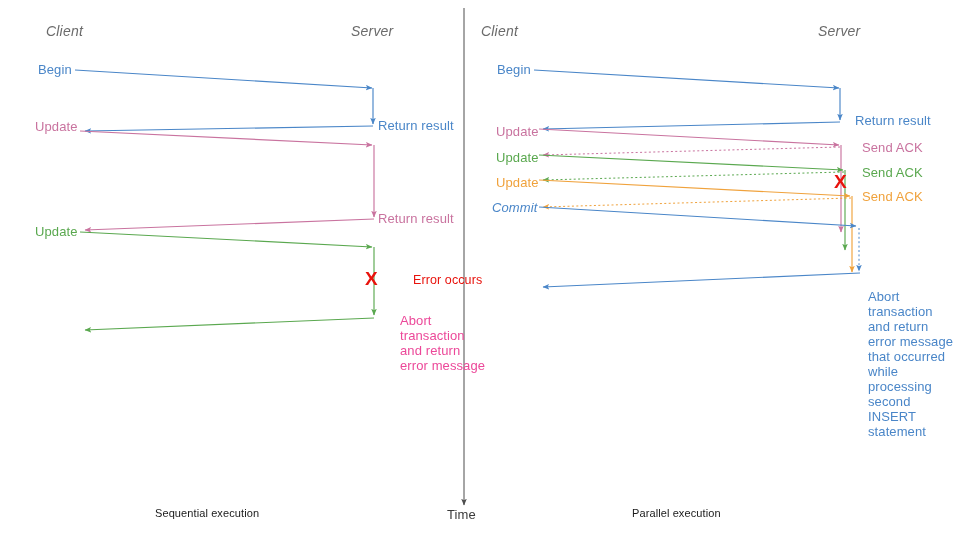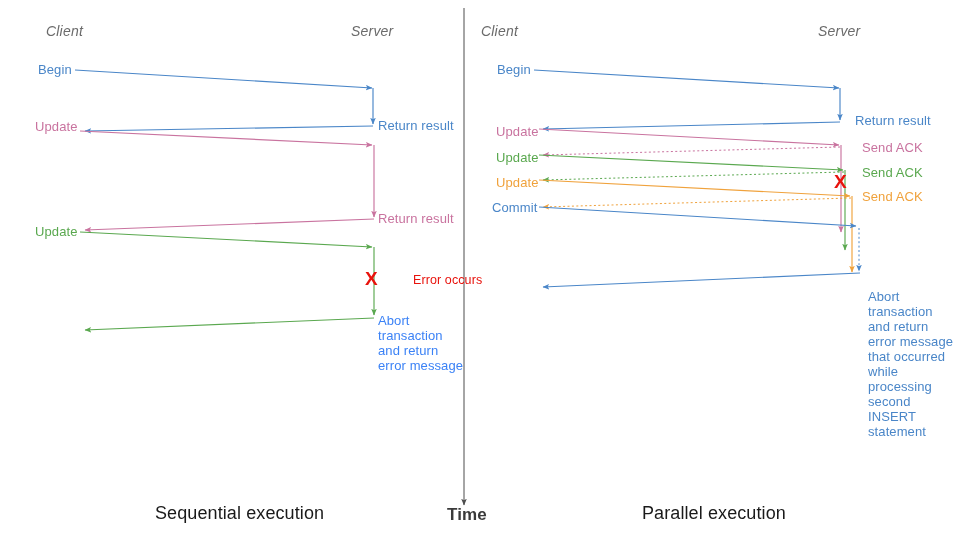--- a/index.html
+++ b/index.html
@@ -37,27 +37,26 @@
     letter-spacing: 0.1px;
   }
   .lbl.wrap { white-space: normal; }
   .role-hdr {
     font-style: italic;
     font-size: 14px;
     color: #6b6b6b;
     letter-spacing: 0.2px;
   }
   .caption {
-    font-size: 18px;
+    font-size: 11px;
     color: #1a1a1a;
   }
   .time-lbl {
-    font-size: 17px;
+    font-size: 13px;
     color: #3a3a3a;
-    font-weight: bold;
   }
   .err-lbl {
     font-size: 12.5px;
     color: #e8120c;
     margin-left: 30px;
   }
   .x-mark {
     position: absolute;
     font-family: "Liberation Sans", sans-serif;
     font-size: 19px;
@@ -118,33 +117,33 @@
 
   <div id="text-layer">
       <div class="lbl role-hdr" style="left: 46px; top: 24px;">Client</div>
       <div class="lbl role-hdr" style="left: 351px; top: 24px;">Server</div>
       <div class="lbl" style="left: 38px; top: 62px; color: rgb(74, 134, 200);">Begin</div>
       <div class="lbl" style="left: 35px; top: 119px; color: rgb(201, 115, 159);">Update</div>
       <div class="lbl" style="left: 35px; top: 224px; color: rgb(90, 168, 79);">Update</div>
       <div class="lbl" style="left: 378px; top: 118px; color: rgb(74, 134, 200);">Return result</div>
       <div class="lbl" style="left: 378px; top: 211px; color: rgb(201, 115, 159);">Return result</div>
       <div class="lbl err-lbl" style="left: 383px; top: 273px; color: rgb(232, 18, 12);">Error occurs</div>
-      <div class="lbl wrap" style="left: 378px; top: 313px; color: #3b82f6; width: 86px;">Abort transaction and return error message</div>
+      <div class="lbl wrap" style="left: 400px; top: 313px; color: #ec4899; width: 86px;">Abort transaction and return error message</div>
       <div class="x-mark" style="left: 365px; top: 269px;">X</div>
       <div class="lbl caption" style="left: 155px; top: 506px;">Sequential execution</div>
       <div class="lbl role-hdr" style="left: 481px; top: 24px;">Client</div>
       <div class="lbl role-hdr" style="left: 818px; top: 24px;">Server</div>
       <div class="lbl" style="left: 497px; top: 62px; color: rgb(74, 134, 200);">Begin</div>
       <div class="lbl" style="left: 496px; top: 124px; color: rgb(201, 115, 159);">Update</div>
       <div class="lbl" style="left: 496px; top: 150px; color: rgb(90, 168, 79);">Update</div>
       <div class="lbl" style="left: 496px; top: 175px; color: rgb(240, 162, 60);">Update</div>
-      <div class="lbl" style="left: 492px; top: 200px; color: rgb(74, 134, 200);">Commit</div>
+      <div class="lbl" style="left: 492px; top: 200px; color: rgb(74, 134, 200); font-style: italic;">Commit</div>
       <div class="lbl" style="left: 855px; top: 113px; color: rgb(74, 134, 200);">Return result</div>
       <div class="lbl" style="left: 862px; top: 140px; color: rgb(201, 115, 159);">Send ACK</div>
       <div class="lbl" style="left: 862px; top: 165px; color: rgb(90, 168, 79);">Send ACK</div>
       <div class="lbl" style="left: 862px; top: 189px; color: rgb(240, 162, 60);">Send ACK</div>
       <div class="lbl wrap" style="left: 868px; top: 265px; color: rgb(74, 134, 200); width: 88px; margin-top: 24px;">Abort transaction and return error message that occurred while processing second INSERT statement</div>
       <div class="x-mark" style="left: 834px; top: 172px;">X</div>
-      <div class="lbl caption" style="left: 632px; top: 506px; margin-left: 10px;">Parallel execution</div>
+      <div class="lbl caption" style="left: 632px; top: 506px;">Parallel execution</div>
       <div class="lbl time-lbl" style="left: 447px; top: 507px;">Time</div>
     </div>
 
 </div>
 
 </body></html>

